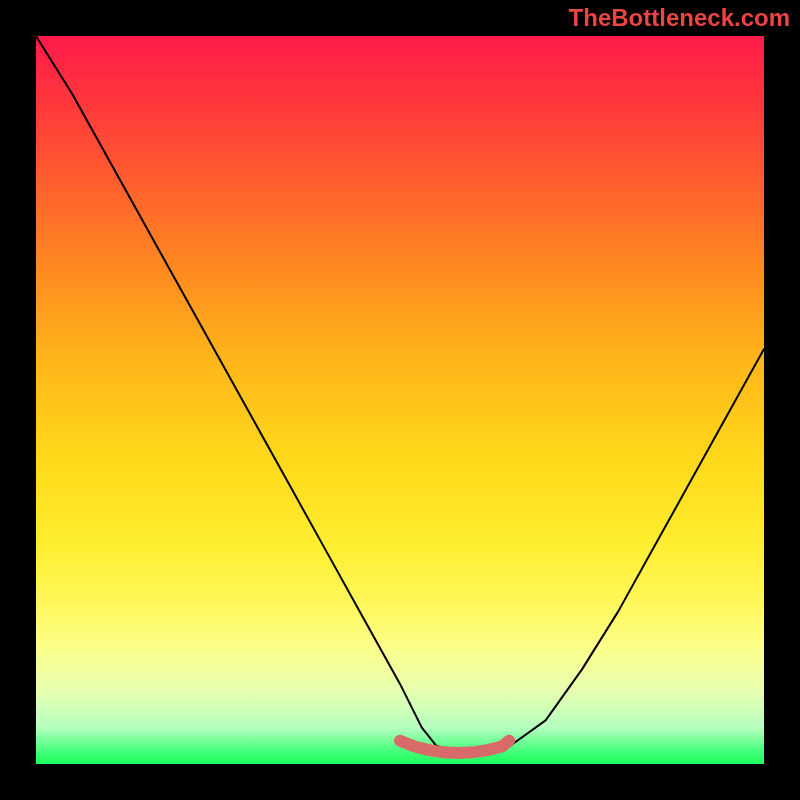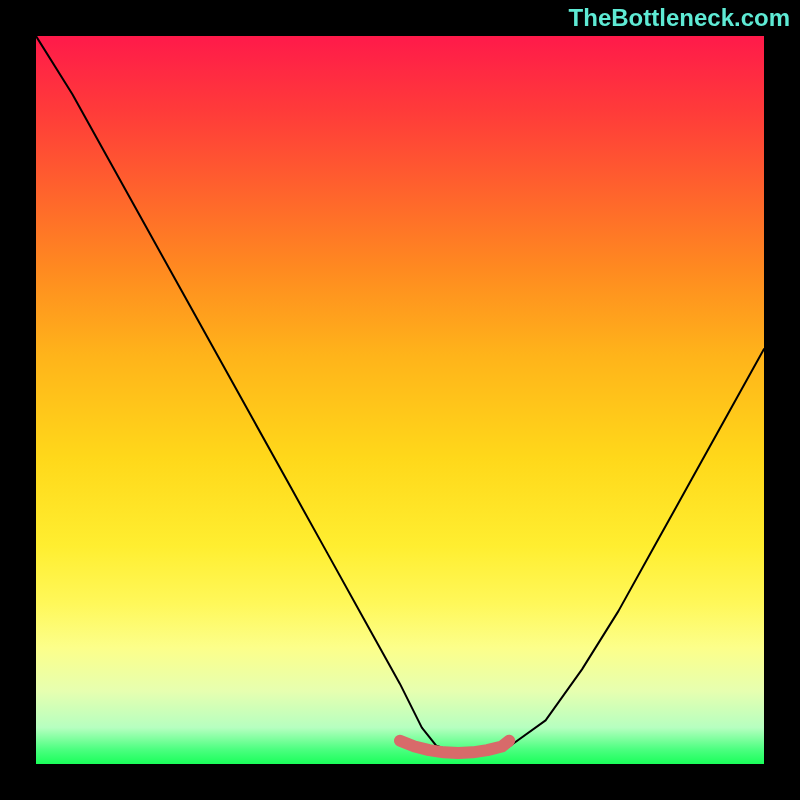--- a/index.html
+++ b/index.html
@@ -7,21 +7,21 @@
     width: 800px;
     height: 800px;
     background: #000;
     position: relative;
     overflow: hidden;
   }
   .watermark {
     position: absolute;
     top: 4px;
     right: 10px;
-    color: #5eead4;
+    color: #ef4444;
     font-family: Arial, Helvetica, sans-serif;
     font-size: 24px;
     font-weight: bold;
     z-index: 10;
   }
   .plot-area {
     position: absolute;
     left: 36px;
     top: 36px;
     width: 728px;

